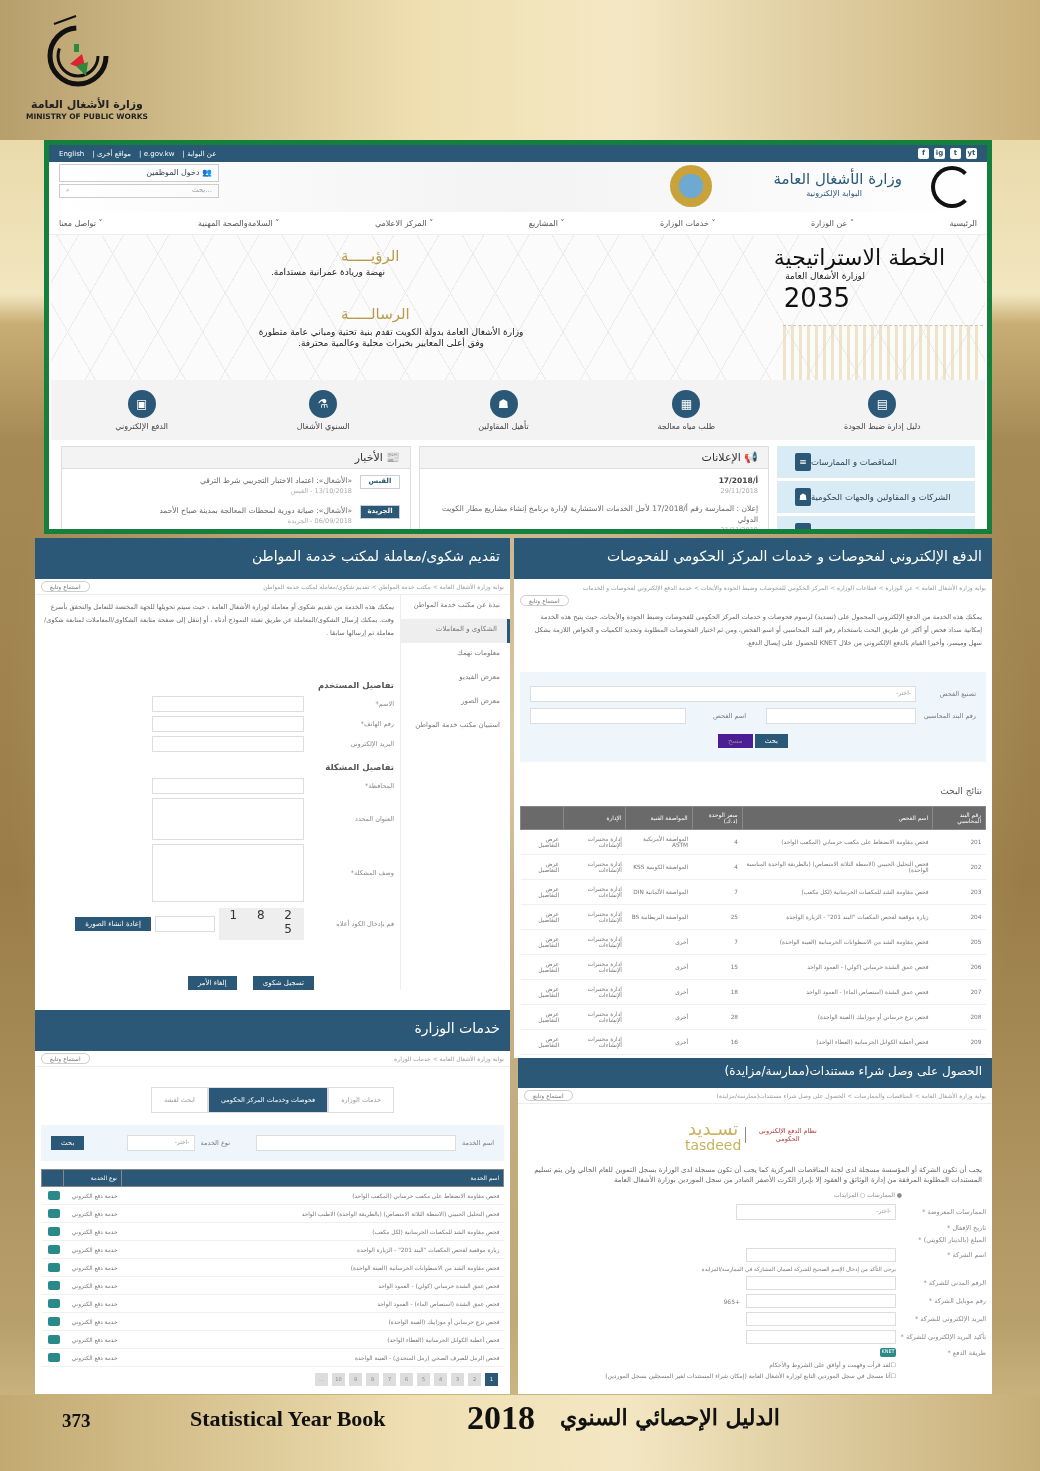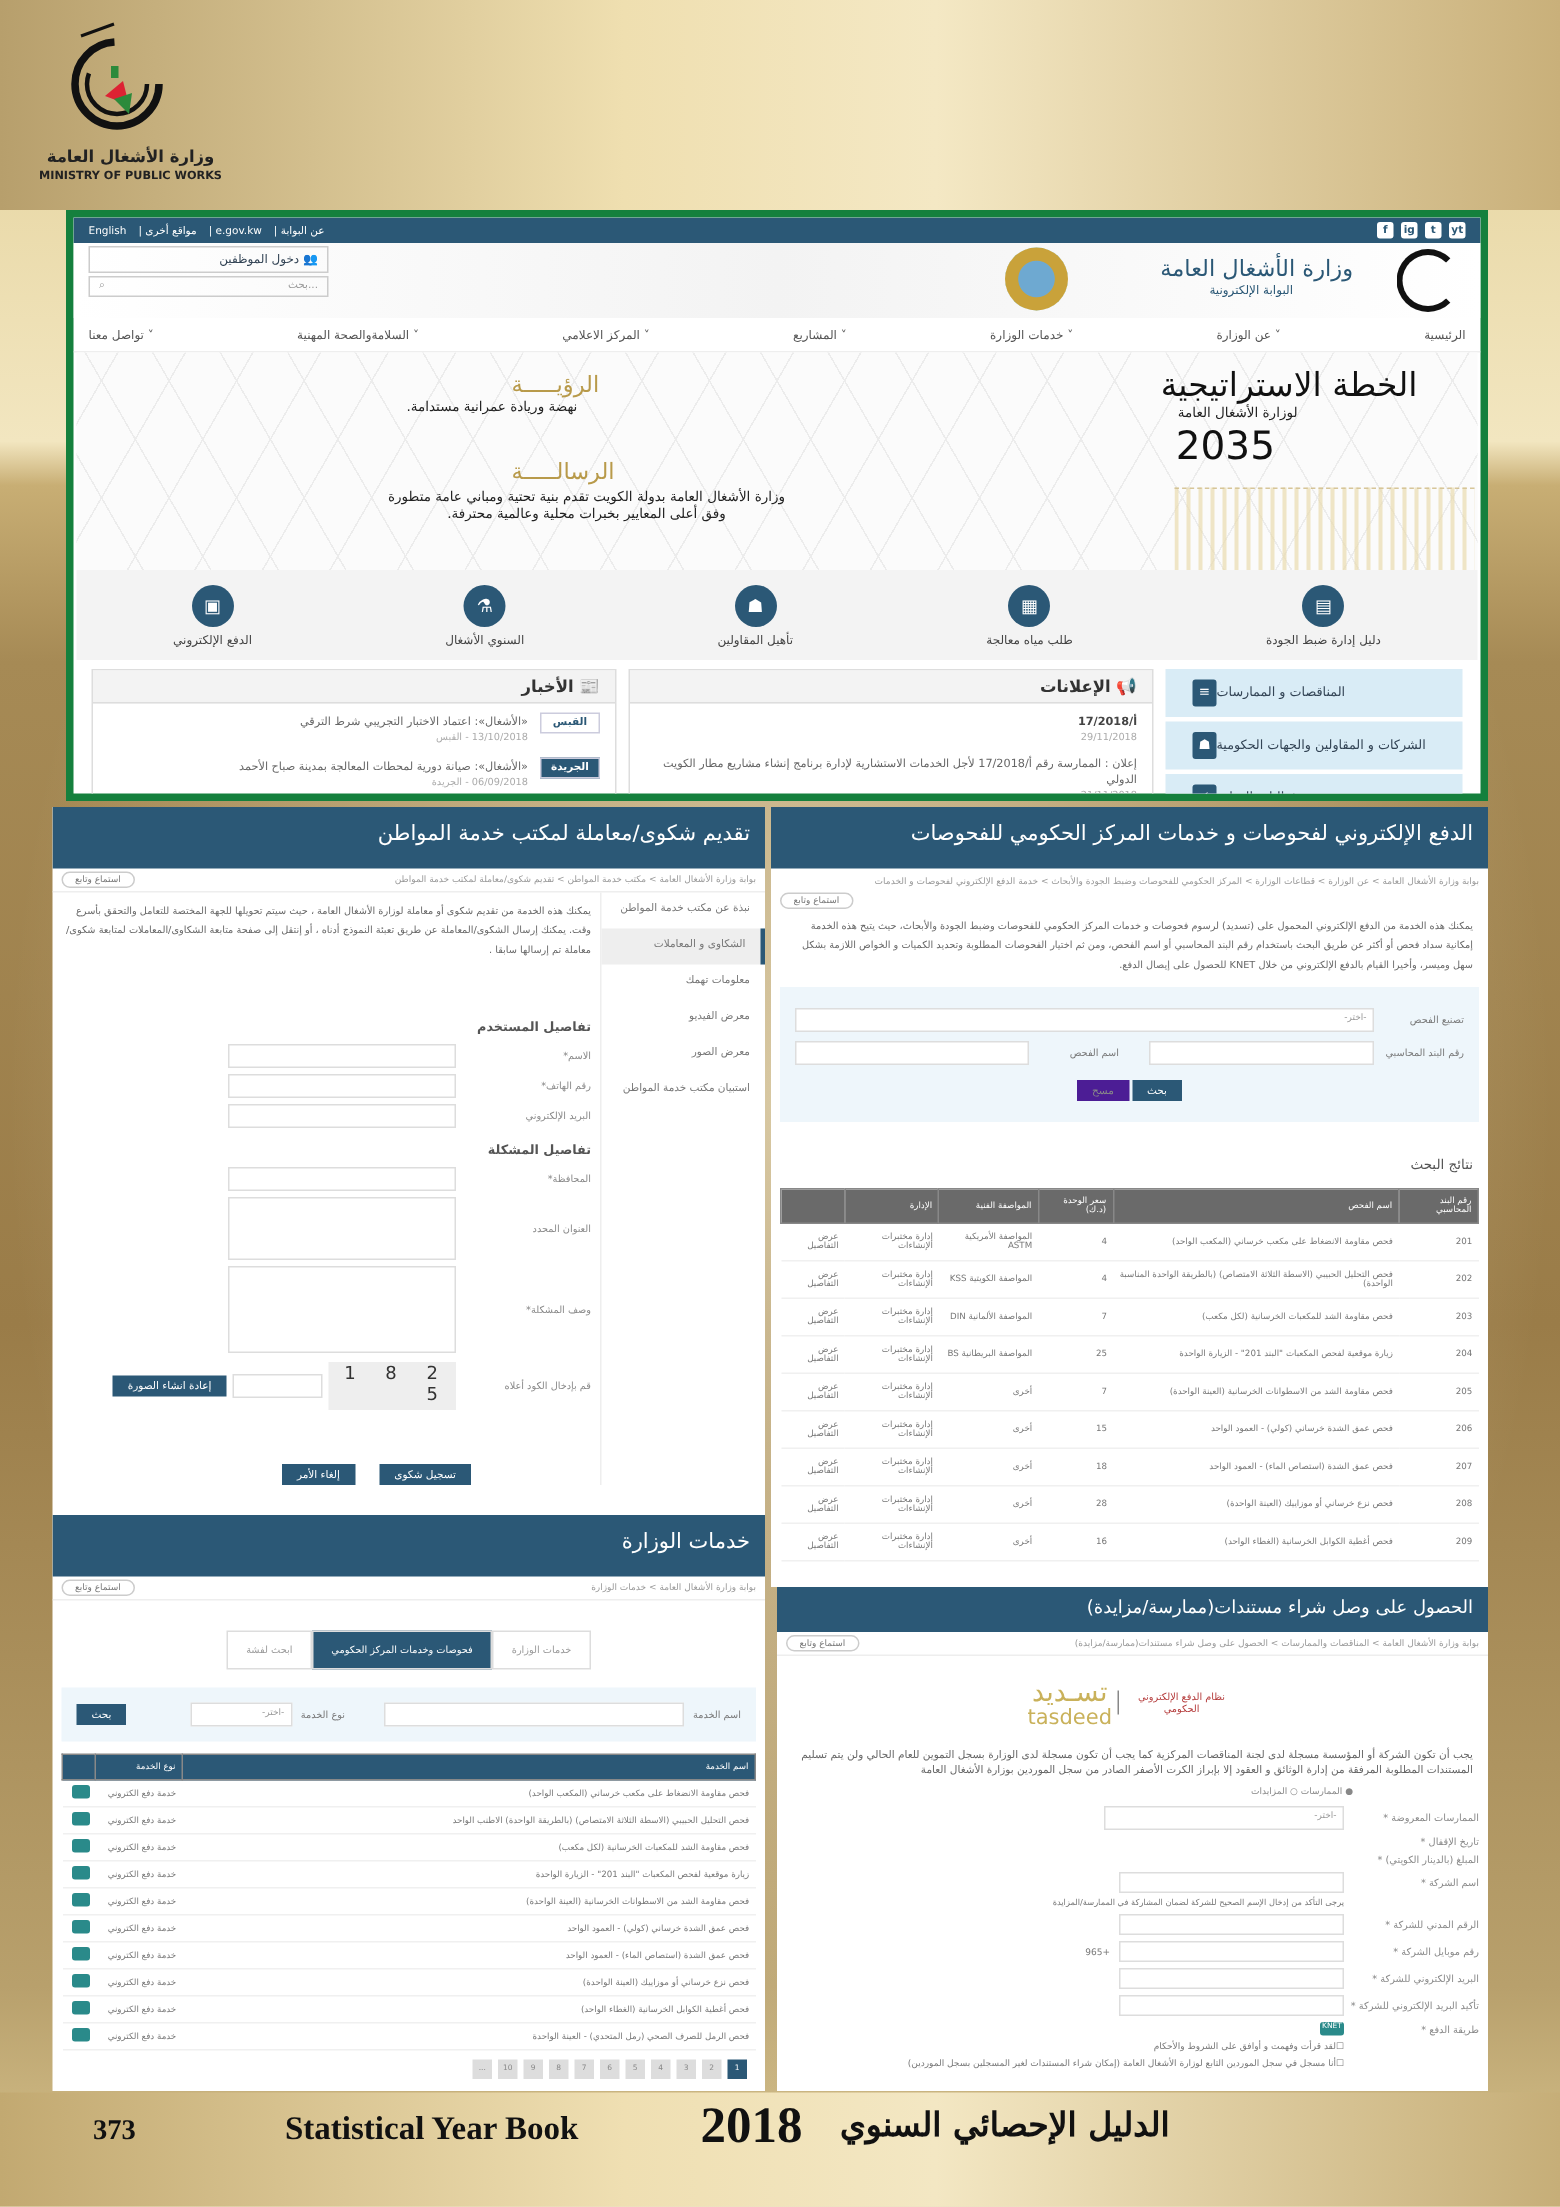--- a/index.html
+++ b/index.html
@@ -39,21 +39,21 @@
 .b-m-h{position:absolute;left:290px;top:70px;font-size:15px;color:#b89a4a;direction:rtl}
 .b-m-t{position:absolute;left:200px;top:92px;width:280px;font-size:9px;color:#222;direction:rtl;text-align:center;line-height:11px}
 .quick{height:60px;background:#f3f3f3;display:flex;flex-direction:row-reverse;justify-content:space-around;align-items:center;margin:0 2px}
 .quick .q{text-align:center;font-size:8px;color:#444}
 .quick .ic{width:28px;height:28px;border-radius:50%;background:#2b5876;margin:0 auto 4px;color:#fff;font-size:12px;line-height:28px}
 .panels{display:flex;flex-direction:row-reverse;gap:8px;padding:6px 12px}
 .side{width:198px}
 .side .it{height:32px;background:#d9ecf6;margin-bottom:3px;display:flex;flex-direction:row-reverse;align-items:center;padding:0 8px;font-size:8.5px;color:#345;direction:rtl}
 .side .it .sic{width:16px;height:18px;background:#2b5876;border-radius:2px;margin-left:10px;color:#fff;font-size:9px;text-align:center;line-height:18px}
 .box{flex:1;border:1px solid #ddd}
-.box .bh{height:22px;background:#f3f3f3;border-bottom:1px solid #ddd;direction:rtl;padding:4px 10px;font-size:11px;font-weight:bold;color:#333}
+.box .bh{height:22px;background:#f3f3f3;border-bottom:1px solid #ddd;direction:rtl;padding:4px 10px;font-size:11px;font-weight:normal;color:#333}
 .box .bb{padding:6px 10px;direction:rtl;font-size:7.5px;color:#666;line-height:11px}
 .date{font-size:6.5px;color:#aaa}
 .news{display:flex;flex-direction:row;gap:8px;margin-bottom:8px}
 .news .src{width:40px;height:14px;border:1px solid #ccd;font-size:7px;text-align:center;color:#2b5876;font-weight:bold}
 .news .src.dark{background:#2b5876;color:#fff}
 .s2,.s3,.s4,.s5{position:absolute;background:#fff;overflow:hidden}
 .s2{left:35px;top:538px;width:475px;height:472px}
 .s3{left:514px;top:538px;width:478px;height:520px}
 .s4{left:35px;top:1010px;width:475px;height:384px}
 .s5{left:518px;top:1058px;width:474px;height:336px}
@@ -68,21 +68,21 @@
 .frm{flex:1;direction:rtl;padding:0 6px;font-size:7px;color:#777}
 .frm h4{font-size:8.5px;font-weight:bold;color:#555;margin:10px 0 6px 0}
 .row{display:flex;align-items:center;margin-bottom:4px}
 .row .lb{width:90px;font-size:6.5px;color:#888}
 .row .in{width:152px;height:16px;border:1px solid #ddd}
 .row .ta{width:152px;height:42px;border:1px solid #ddd}
 .row .ta.big{height:58px}
 .btn{display:inline-block;background:#2b5876;color:#fff;font-size:7px;padding:3px 10px}
 .btn.light{background:#4c1d95;color:#888}
 .captcha{width:85px;height:32px;background:#eee;font-size:12px;color:#333;letter-spacing:8px;padding-right:4px}
-.searchbox{background:#eef6fb;margin:2px 6px 0;padding:14px 10px;direction:rtl;font-size:6.5px;color:#777}
+.searchbox{background:#eef6fb;margin:16px 6px 0;padding:14px 10px;direction:rtl;font-size:6.5px;color:#777}
 .sel{height:16px;border:1px solid #ddd;background:#fff;font-size:6px;color:#999;padding:2px 4px}
 .res-title{direction:rtl;font-size:9px;color:#555;padding:24px 10px 10px}
 table{border-collapse:collapse;width:100%;direction:rtl;font-size:5.8px;color:#777}
 th{background:#6a6a6a;color:#fff;font-weight:normal;padding:5px 4px;border:1px solid #888;text-align:right}
 td{padding:5px 4px;border-bottom:1px solid #f0f0f0;text-align:right;height:25px}
 .t4 th{background:#2b5876}
 .t4 td{height:18px;padding:3px 4px}
 .ok{display:inline-block;width:12px;height:9px;background:#2a8a8a;border-radius:2px}
 .tabs{display:flex;flex-direction:row-reverse;justify-content:center;margin:20px 0 12px}
 .tabs div{padding:8px 12px;font-size:6.5px;border:1px solid #ddd;color:#999}

